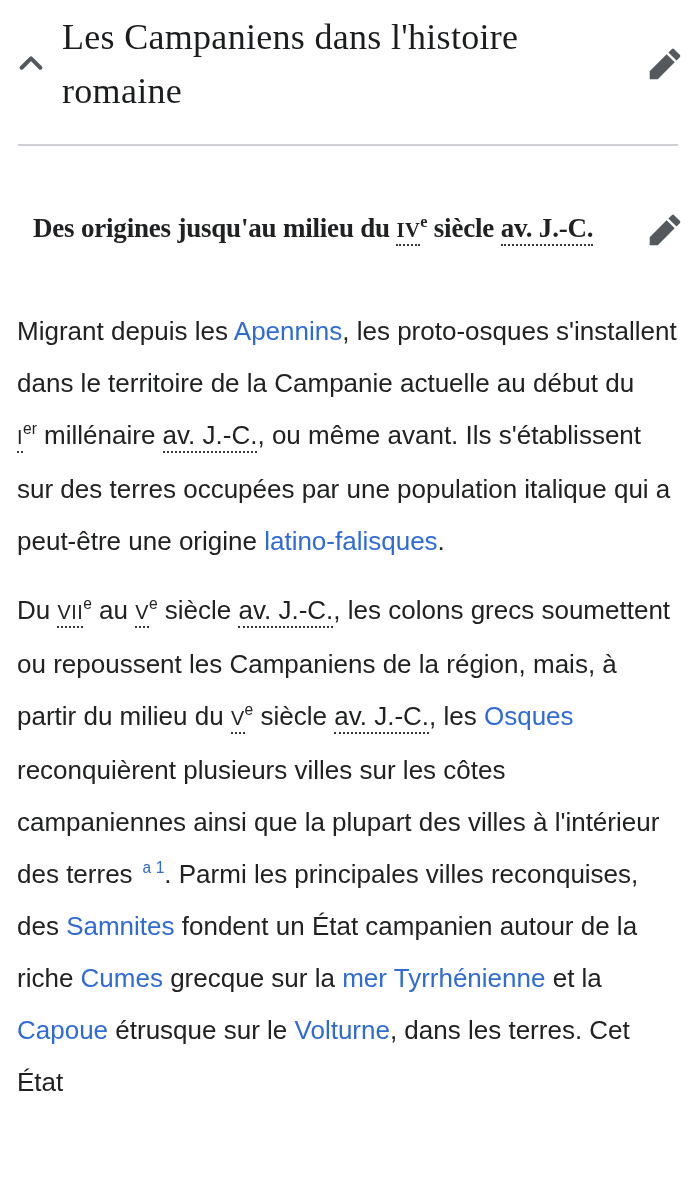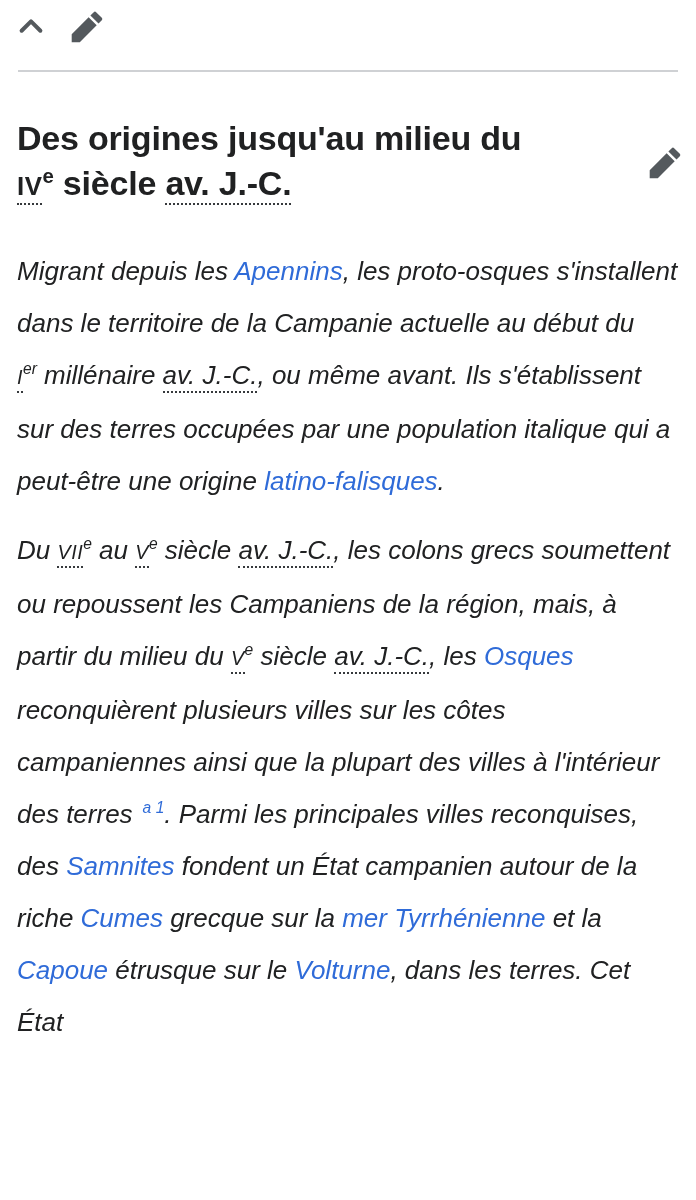--- a/index.html
+++ b/index.html
@@ -32,26 +32,26 @@
   .edit-btn{
     flex:none;background:none;border:none;padding:0;margin-left:8px;
     display:flex;align-items:center;cursor:pointer;
   }
 
   .divider{border:none;border-top:2px solid var(--divider);margin:26px 18px 0 18px;}
 
   
   .subsect{display:flex;align-items:center;padding:0 14px 0 17px;margin-top:44px;}
   .subsect-title{
-    flex:1;margin:0;font-size:34px;line-height:45px;font-weight:700;
-    letter-spacing:-0.2px;color:var(--text);
+    flex:1;margin:16px;font-size:27px;line-height:45px;font-weight:700;
+    letter-spacing:-0.2px;color:var(--text);font-family:Liberation Serif, serif;
   }
 
   
-  .content{padding:0 16px 0 17px;font-style:italic;}
+  .content{padding:0 16px 0 17px;}
   .content p{font-size:26px;line-height:52px;margin:17px 0;}
   .content p.first{margin-top:36px;}
 
   
   .wlink{color:var(--link);text-decoration:none;cursor:pointer;}
   .dotted{border-bottom:2px dotted var(--dots);padding-bottom:1px;white-space:nowrap;}
   .rnum{white-space:nowrap;}
   .rnum .sc{
     text-transform:uppercase;font-size:0.76em;letter-spacing:0.5px;
     border-bottom:2px dotted var(--dots);padding-bottom:3px;
@@ -66,20 +66,21 @@
 <body>
 
 <div class="page">
 
   <header class="sect-head">
     <button class="collapse-btn">
       <svg width="30" height="30" viewBox="0 0 24 24">
         <path d="M4.5 15 12 7.5 19.5 15" fill="none" stroke="#54595d" stroke-width="3.2" stroke-linecap="round" stroke-linejoin="round"></path>
       </svg>
     </button>
+    <h1 class="sect-title">Les Campaniens dans l'histoire romaine</h1>
     <button class="edit-btn">
       <svg width="34" height="34" viewBox="0 0 20 20">
         <path fill="#54595d" d="M16.77 8l1.94-2a1 1 0 0 0 0-1.41l-3.34-3.3a1 1 0 0 0-1.41 0L12 3.23zM1 14.25V19h4.75l9.96-9.96-4.75-4.75z"></path>
       </svg>
     </button>
   </header>
 
   <hr class="divider">
 
   <div class="subsect">

